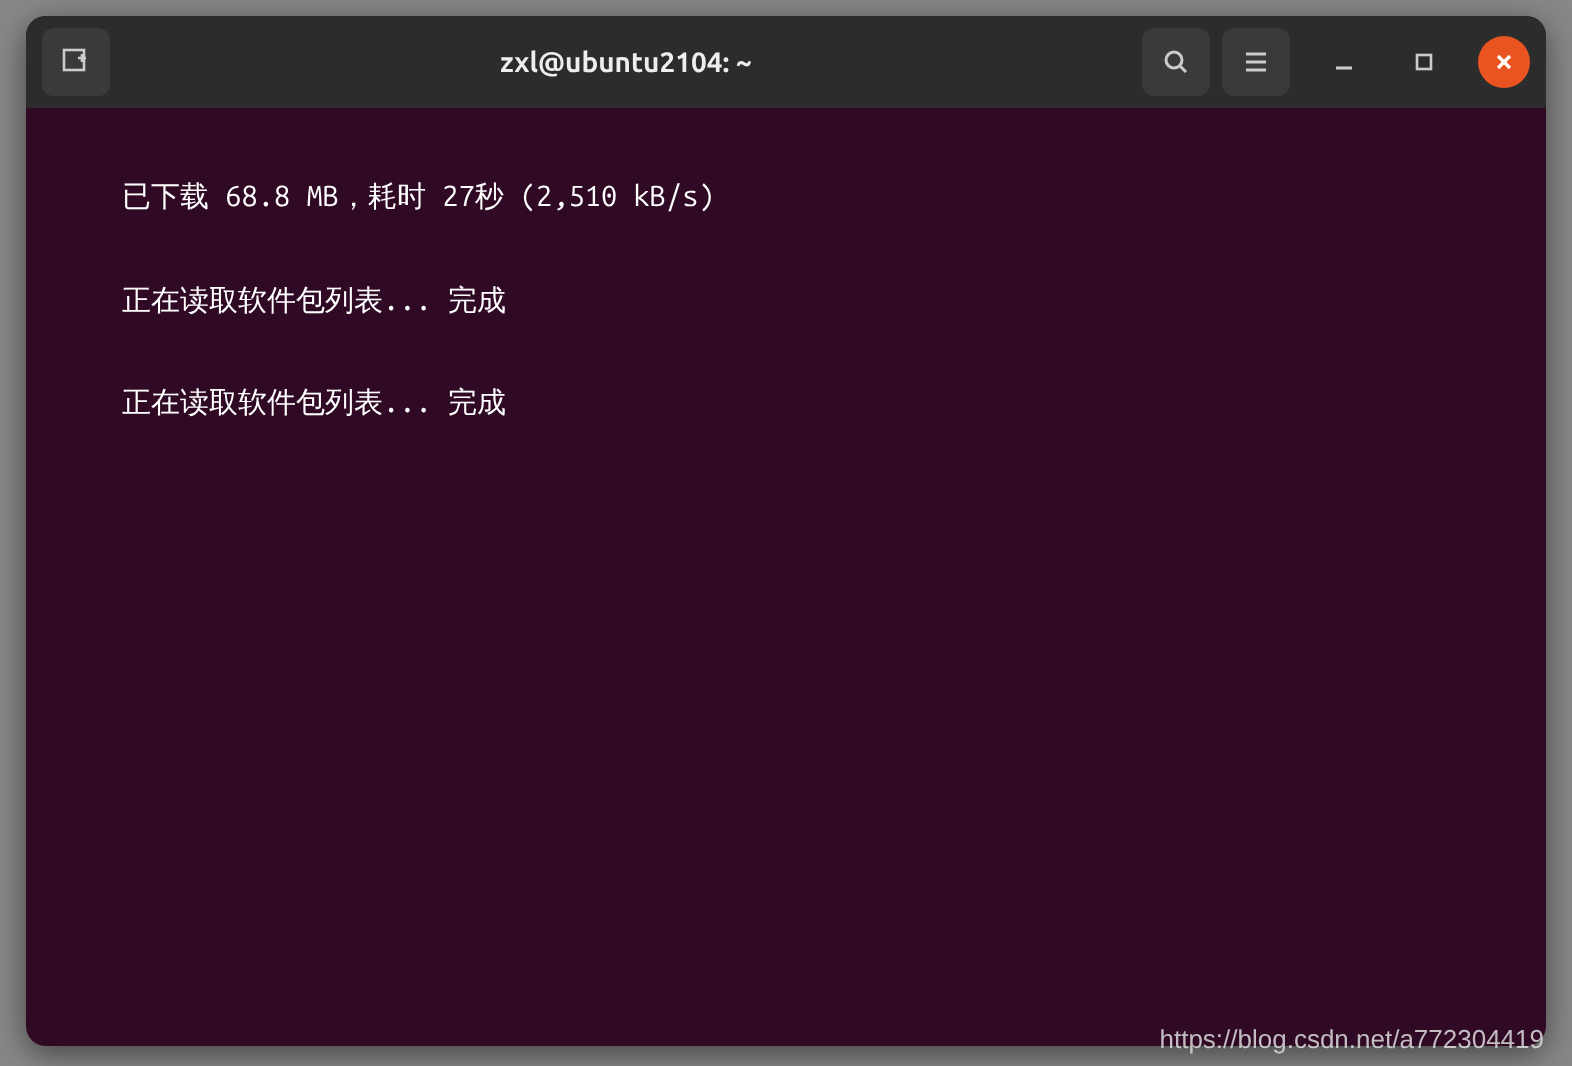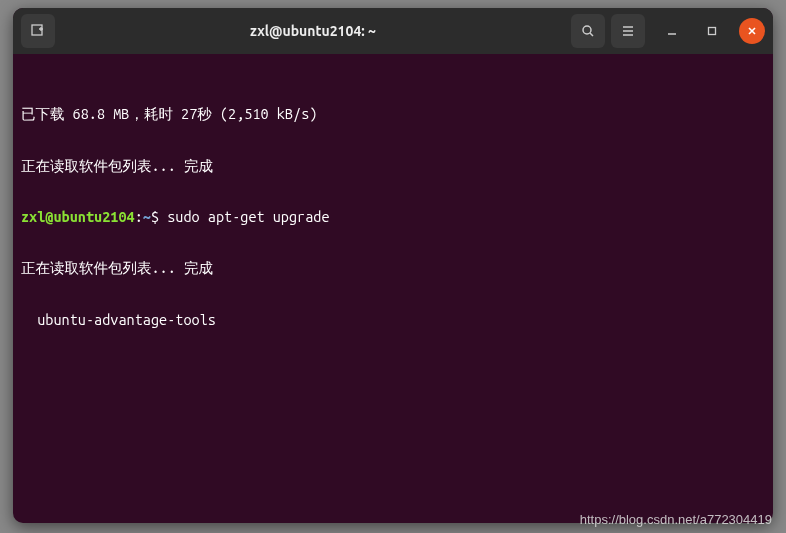--- a/index.html
+++ b/index.html
@@ -58,27 +58,28 @@
   display: flex;
   align-items: center;
   justify-content: center;
   color: #ddd;
   font-size: 12px;
   margin-left: 8px;
 }
 .win-close { background: #e95420; color: #fff; }
 .terminal {
   flex: 1;
-  padding: 17px 8px;
+  padding: 1px 8px;
   color: #fff;
   font-size: 14.5px;
   line-height: 1.18;
   white-space: pre-wrap;
   word-break: break-all;
   overflow: hidden;
+  margin-left: 40px;
 }
 .line { white-space: pre-wrap; }
 .prompt-user { color: #8ae234; font-weight: bold; }
 .prompt-colon { color: #fff; }
 .prompt-path { color: #729fcf; font-weight: bold; }
 .watermark {
   position: absolute;
   bottom: 6px;
   right: 14px;
   color: rgba(220,220,220,0.85);
@@ -128,23 +129,21 @@
             <line x1="2" y1="2" x2="8" y2="8" stroke="#fff" stroke-width="1.6"></line>
             <line x1="8" y1="2" x2="2" y2="8" stroke="#fff" stroke-width="1.6"></line>
           </svg>
       </div>
     </div>
   </div>
 
   <div class="terminal">
     <div class="line">已下载 68.8 MB，耗时 27秒 (2,510 kB/s)</div>
     <div class="line">正在读取软件包列表... 完成</div>
-    <div class="line"><span class="prompt-user">zxl@ubuntu2104</span><span class="prompt-colon">:</span><span class="prompt-path">~</span><span class="prompt-colon">$</span><span> sudo apt-get upgrade</span></div>
     <div class="line">正在读取软件包列表... 完成</div>
-    <div class="line">  ubuntu-advantage-tools</div>
     
     
     
     
     
     
     
     
     
     

